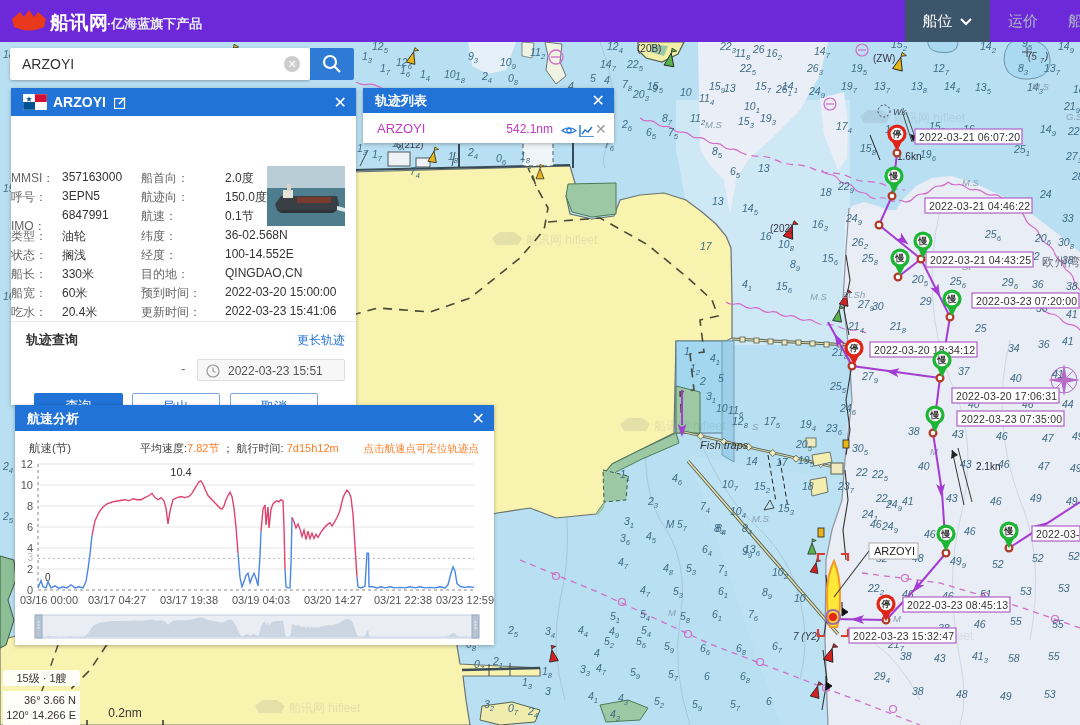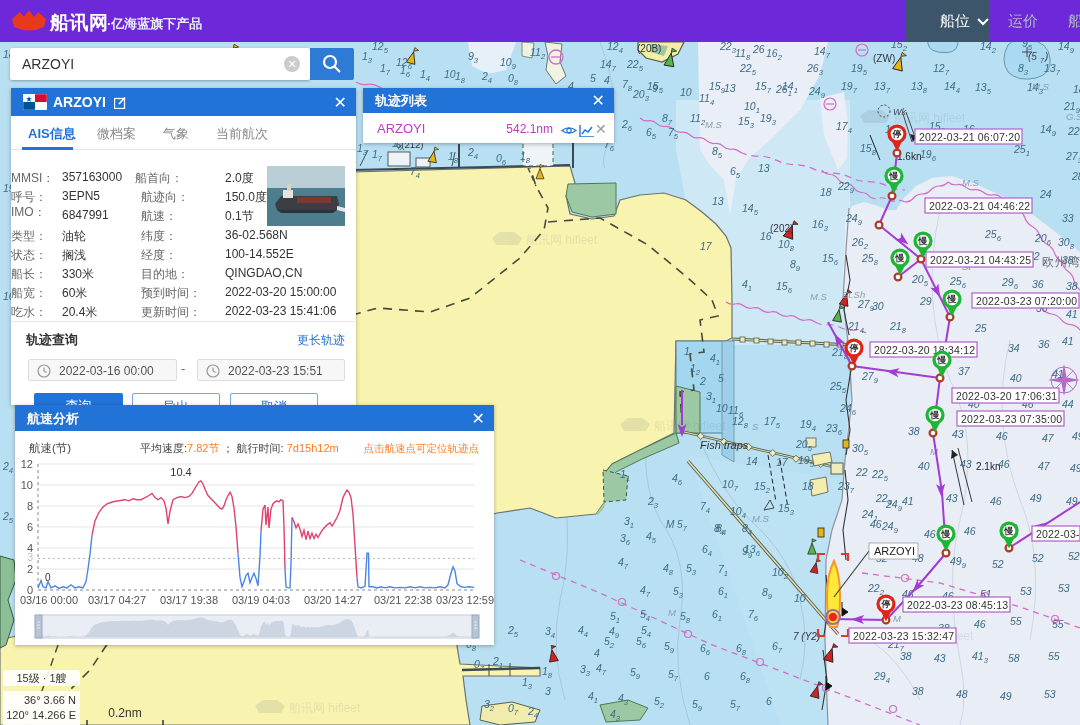--- a/index.html
+++ b/index.html
@@ -1,20 +1,20 @@
 <!DOCTYPE html>
 <html><head><meta charset="utf-8">
 <style>
 *{margin:0;padding:0;box-sizing:border-box}
 html,body{width:1080px;height:725px;overflow:hidden;font-family:"Liberation Sans",sans-serif}
 #map{position:absolute;left:0;top:0}
 #nav{position:absolute;left:0;top:0;width:1080px;height:42px;background:#6d28d9;z-index:20}
 #nav .logo{position:absolute;left:50px;top:10px;color:#fff;font-size:19px;font-weight:bold;letter-spacing:0.5px}
 #nav .sub{position:absolute;left:107px;top:15px;color:#e8edf1;font-size:13px;font-weight:bold}
-#nav .m1{position:absolute;left:905px;top:0;width:85px;height:42px;background:#3c556b;color:#fff;font-size:15px;text-align:right;line-height:42px}
+#nav .m1{position:absolute;left:905px;top:0;width:85px;height:42px;background:#3c556b;color:#fff;font-size:15px;text-align:center;line-height:42px}
 #nav .m2{position:absolute;left:998px;top:0;width:50px;height:42px;color:#aebbc6;font-size:15px;text-align:center;line-height:42px}
 #nav .m3{position:absolute;left:1068px;top:0;width:20px;height:42px;color:#aebbc6;font-size:15px;line-height:42px}
 #search{position:absolute;left:10px;top:48px;width:300px;height:32px;background:#fff;z-index:15;border-radius:2px;box-shadow:0 1px 3px rgba(0,0,0,.3)}
 #search .q{position:absolute;left:12px;top:8px;font-size:14px;color:#333}
 #search .x{position:absolute;right:10px;top:8px;width:16px;height:16px;border-radius:8px;background:#ccc;color:#fff;font-size:11px;text-align:center;line-height:16px}
 #sbtn{position:absolute;left:310px;top:48px;width:44px;height:32px;background:#2e7bd6;z-index:15;border-radius:0 2px 2px 0}
 #panel{position:absolute;left:11px;top:88px;width:345px;height:317px;background:#fff;z-index:15;overflow:hidden;box-shadow:0 1px 4px rgba(0,0,0,.3)}
 .phead{position:absolute;left:0;top:0;width:100%;height:28px;background:#2273d8;color:#fff}
 .pclose{position:absolute;right:9px;top:5px;font-size:16px;color:#fff;font-weight:normal}
 #panel .title{position:absolute;left:42px;top:6px;font-size:14px;font-weight:bold}
@@ -735,44 +735,37 @@
         <path d="M6,2.2 L6.8,4.2 L9,4.2 L7.2,5.6 L7.9,7.8 L6,6.4 L4.1,7.8 L4.8,5.6 L3,4.2 L5.2,4.2 Z" fill="#005293"></path>
         <rect width="24" height="16" fill="none" stroke="#c9d6e8" stroke-width="0.5"></rect>
       </svg>
 <div class="title">ARZOYI</div>
 <svg width="13" height="13" style="position:absolute;left:103px;top:8px">
         <rect x="0.5" y="2.5" width="10" height="10" fill="none" stroke="#fff" stroke-width="1.3"></rect>
         <path d="M5,8 L11,1.5" stroke="#fff" stroke-width="1.6"></path>
       </svg>
 <div class="pclose">✕</div>
     </div>
-<div id="tabs">
-      <span class="t ta" style="left:17px">AIS信息</span>
-      <span class="t" style="left:86px">微档案</span>
-      <span class="t" style="left:152px">气象</span>
-      <span class="t" style="left:205px">当前航次</span>
-      <div class="bar"></div>
-    </div>
 <div class="lab" style="left:0px;top:82px;width:48px">MMSI：</div>
     <div class="val" style="left:51px;top:82px">357163000</div>
     <div class="lab" style="left:0px;top:101px;width:48px">呼号：</div>
     <div class="val" style="left:51px;top:101px">3EPN5</div>
-    <div class="lab" style="left:0px;top:116px;width:48px">IMO：</div>
+    <div class="lab" style="left:0px;top:130px;width:48px">IMO：</div>
     <div class="val" style="left:51px;top:120px">6847991</div>
     <div class="lab" style="left:0px;top:140px;width:48px">类型：</div>
     <div class="val" style="left:51px;top:140px">油轮</div>
     <div class="lab" style="left:0px;top:159px;width:48px">状态：</div>
     <div class="val" style="left:51px;top:159px">搁浅</div>
     <div class="lab" style="left:0px;top:178px;width:48px">船长：</div>
     <div class="val" style="left:51px;top:178px">330米</div>
     <div class="lab" style="left:0px;top:197px;width:48px">船宽：</div>
     <div class="val" style="left:51px;top:197px">60米</div>
     <div class="lab" style="left:0px;top:216px;width:48px">吃水：</div>
     <div class="val" style="left:51px;top:216px">20.4米</div>
-    <div class="lab" style="left:124px;top:82px;width:82px">船首向：</div>
+    <div class="lab" style="left:130px;top:82px;width:82px">船首向：</div>
     <div class="val" style="left:214px;top:82px">2.0度</div>
     <div class="lab" style="left:130px;top:101px;width:82px">航迹向：</div>
     <div class="val" style="left:214px;top:101px">150.0度</div>
     <div class="lab" style="left:130px;top:120px;width:82px">航速：</div>
     <div class="val" style="left:214px;top:120px">0.1节</div>
     <div class="lab" style="left:130px;top:140px;width:82px">纬度：</div>
     <div class="val" style="left:214px;top:140px">36-02.568N</div>
     <div class="lab" style="left:130px;top:159px;width:82px">经度：</div>
     <div class="val" style="left:214px;top:159px">100-14.552E</div>
     <div class="lab" style="left:130px;top:178px;width:82px">目的地：</div>
@@ -788,27 +781,20 @@
       <path d="M8,38 L14,30 L70,30 L72,38 L70,44 L10,44 Z" fill="#3a3f46"></path>
       <rect x="16" y="24" width="10" height="8" fill="#e8e4da"></rect>
       <rect x="20" y="18" width="4" height="7" fill="#d8d4c8"></rect>
       <rect x="30" y="31" width="34" height="6" fill="#7a3b2e"></rect>
       <path d="M10,44 L70,44 L66,47 L14,47 Z" fill="#2e3338"></path>
       <path d="M70,40 L78,42 L78,46 L70,44 Z" fill="#dfe8ec"></path>
     </svg>
 <div style="position:absolute;left:0;top:233px;width:100%;height:1px;background:#e8e8e8"></div>
 <div id="tq">轨迹查询</div>
     <div id="tqlink">更长轨迹</div>
-<div class="din" style="left:17px;top:271px;width:149px">
-      <svg width="14" height="14" style="position:absolute;left:8px;top:4px">
-        <circle cx="7" cy="7" r="6" fill="none" stroke="#999" stroke-width="1.2"></circle>
-        <path d="M7,3.5 L7,7 L9.5,8.5" stroke="#999" stroke-width="1.2" fill="none"></path>
-      </svg>
-      <span style="position:absolute;left:30px;top:1px">2022-03-16 00:00</span>
-    </div>
 <div style="position:absolute;left:170px;top:273px;font-size:13px;color:#666">-</div>
 <div class="din" style="left:186px;top:271px;width:148px">
       <svg width="14" height="14" style="position:absolute;left:8px;top:4px">
         <circle cx="7" cy="7" r="6" fill="none" stroke="#999" stroke-width="1.2"></circle>
         <path d="M7,3.5 L7,7 L9.5,8.5" stroke="#999" stroke-width="1.2" fill="none"></path>
       </svg>
       <span style="position:absolute;left:30px;top:1px">2022-03-23 15:51</span>
     </div>
 <div class="btn" style="left:23px;width:89px;background:#2273d8;color:#fff">查询</div>
 <div class="btn" style="left:121px;width:88px;background:#fff;border:1px solid #7aa6dd;color:#2273d8">导出</div>

